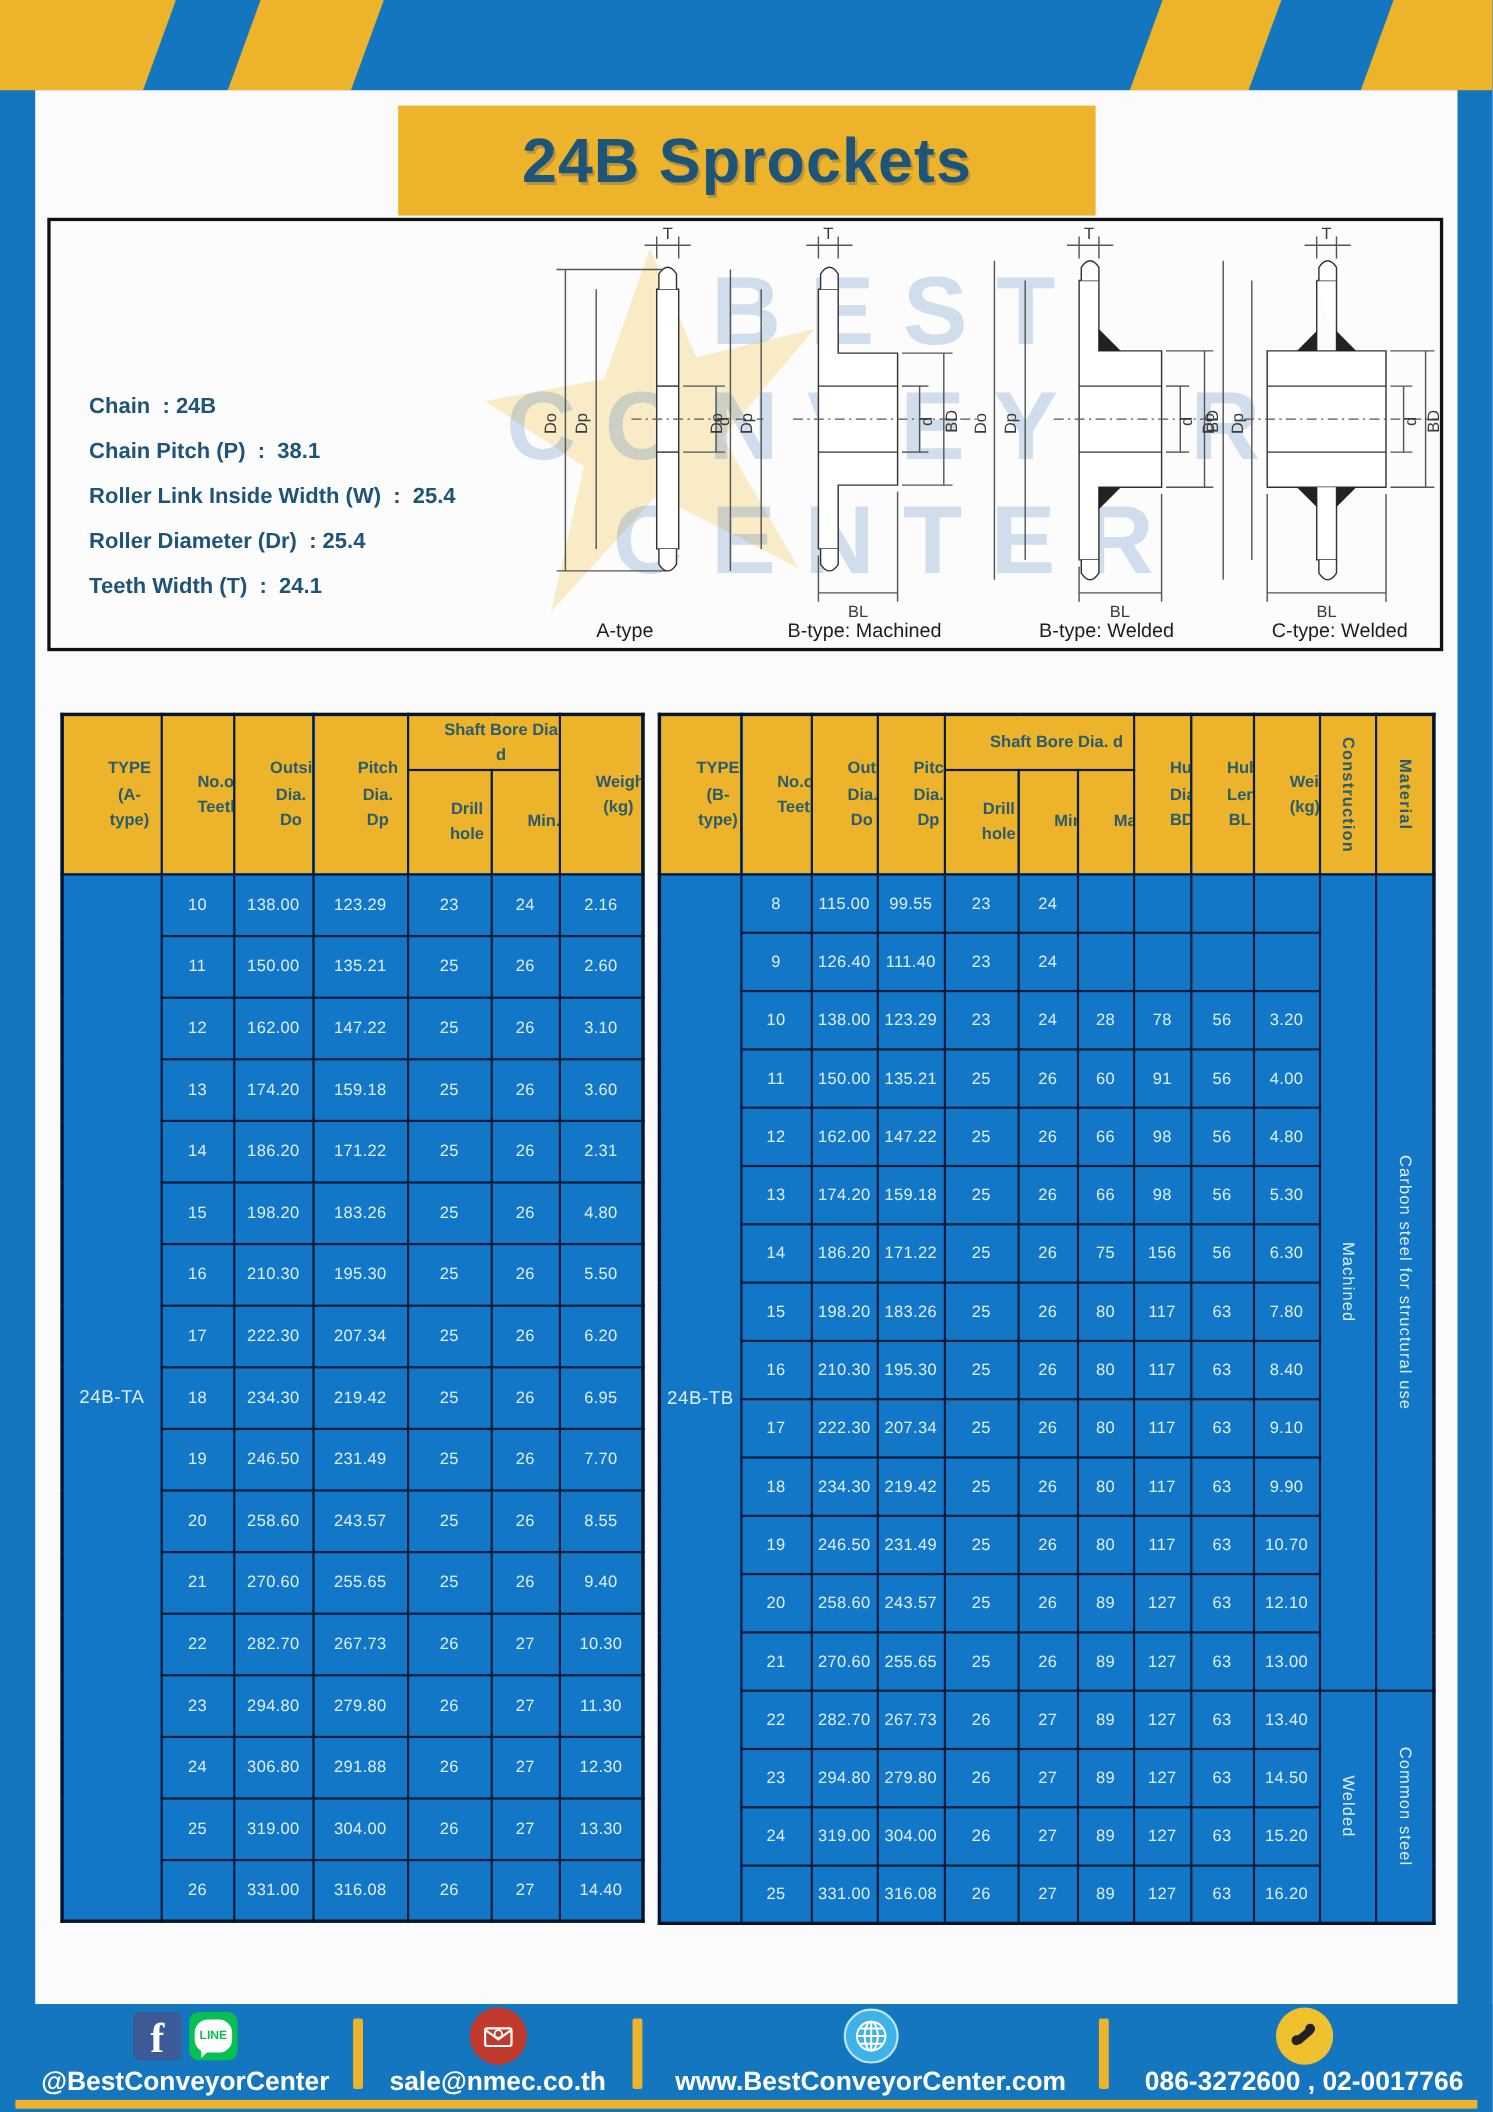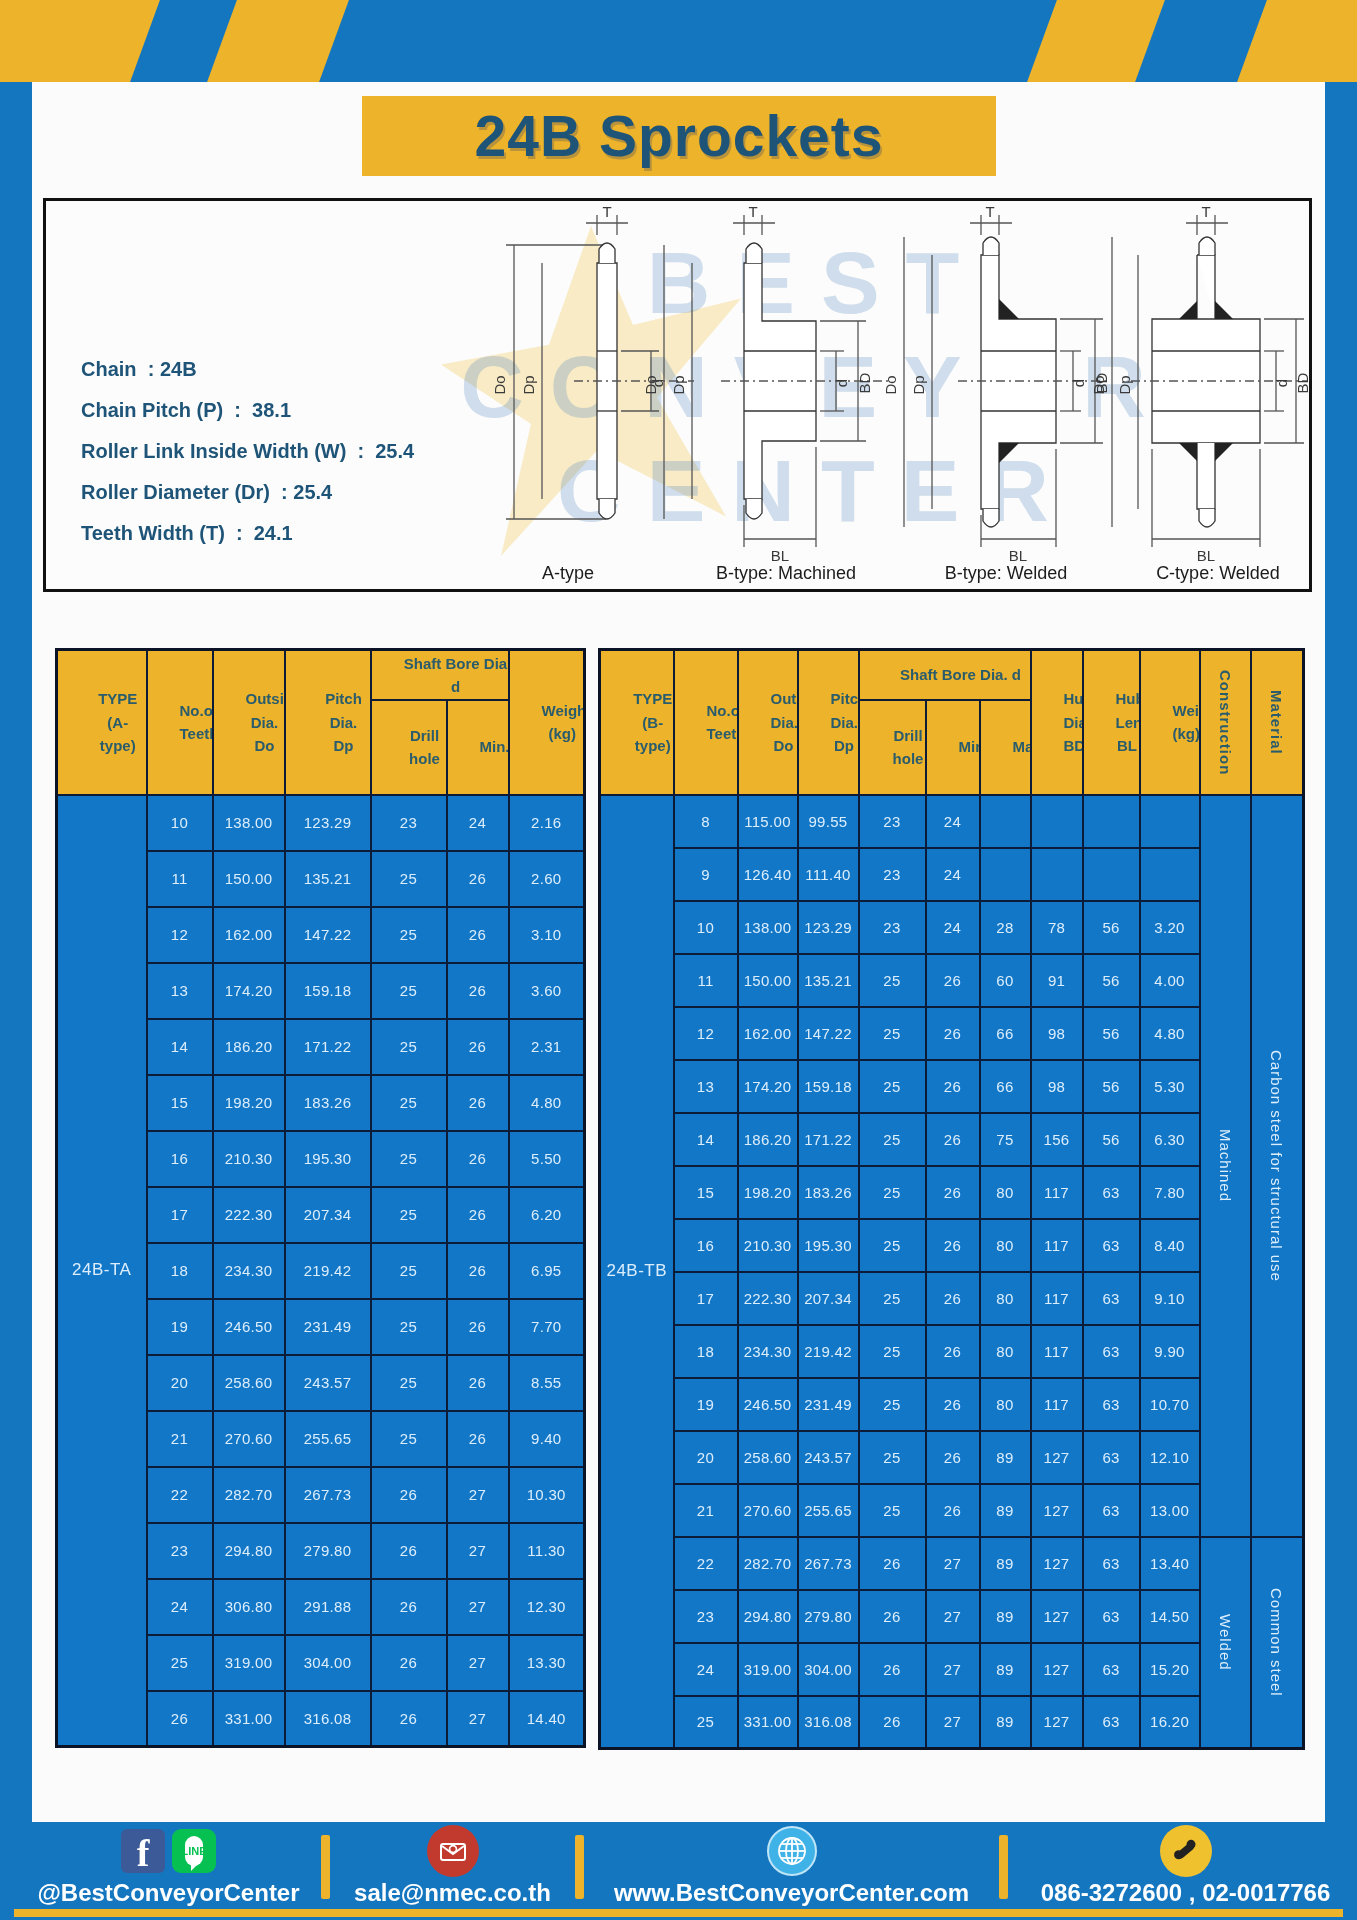--- a/index.html
+++ b/index.html
@@ -13,21 +13,21 @@
   body{background:var(--frame_blue);font-family:"Liberation Sans",sans-serif;position:relative;}
 
   
   .top-band{position:absolute;left:0;top:0;width:1357px;height:82px;background:var(--frame_blue);overflow:hidden;}
   .stripe{position:absolute;top:-12px;bottom:-12px;background:var(--accent_yellow);transform:skewX(-20deg);}
   .s1{left:-45px;width:190px;} .s2{left:222px;width:112px;} .s3{left:1042px;width:108px;} .s4{left:1252px;width:190px;}
 
   
   .content{position:absolute;left:32px;top:82px;width:1293px;height:1740px;background:#fbfbfb;}
 
-  .title-box{position:absolute;left:330px;top:14px;width:634px;height:80px;background:var(--accent_yellow);
+  .title-box{position:absolute;left:330px;top:14px;width:634px;height:100px;background:var(--accent_yellow);
     display:flex;align-items:center;justify-content:center;}
   .title-box span{font-size:57px;font-weight:bold;color:var(--navy_text);letter-spacing:1px;
     text-shadow:2px 3px 0 rgba(90,90,90,.35);}
 
   
   .diagram-panel{position:absolute;left:11px;top:116px;width:1269px;height:394px;background:#fcfcfc;
     border:3px solid #111;overflow:hidden;}
   .watermark{position:absolute;left:370px;top:30px;width:800px;text-align:center;
     color:rgba(90,140,195,.28);font-weight:bold;font-size:88px;letter-spacing:26px;line-height:104px;pointer-events:none;}
   .wm-shape{position:absolute;left:395px;top:25px;width:300px;height:330px;background:rgba(240,195,70,.30);
@@ -59,21 +59,21 @@
   .footer-strip{position:absolute;left:14px;right:14px;bottom:3px;height:8px;background:var(--accent_yellow);}
   .footer-inner{position:absolute;left:16px;right:10px;top:2px;height:86px;display:flex;align-items:center;}
   .fgroup{display:flex;flex-direction:column;align-items:center;justify-content:center;gap:4px;}
   .g1{flex:0 0 305px;} .g2{flex:0 0 245px;} .g3{flex:0 0 415px;} .g4{flex:1;margin-left:16px;}
   .fdivider{width:9px;height:64px;background:var(--accent_yellow);border-radius:2px;flex:0 0 9px;}
   .ftext{color:#fff;font-weight:bold;font-size:24px;white-space:nowrap;}
   .icon-row{display:flex;gap:7px;align-items:center;height:48px;}
   .fb-icon{width:44px;height:44px;background:var(--facebook_blue);border-radius:6px;color:#fff;
     font-weight:bold;font-size:38px;display:flex;align-items:flex-end;justify-content:center;line-height:40px;font-family:"Liberation Serif",serif;}
   .line-icon{width:44px;height:44px;background:var(--line_green);border-radius:9px;display:flex;align-items:center;justify-content:center;}
-  .line-bubble{width:18px;height:30px;background:#fff;border-radius:12px;display:flex;align-items:center;justify-content:center;
+  .line-bubble{width:34px;height:30px;background:#fff;border-radius:12px;display:flex;align-items:center;justify-content:center;
     color:var(--line_green);font-size:11px;font-weight:bold;position:relative;}
   .line-bubble:after{content:"";position:absolute;left:6px;bottom:-5px;border:5px solid transparent;border-top-color:#fff;border-left-color:#fff;}
   .round-icon{border-radius:50%;display:flex;align-items:center;justify-content:center;}
   .mail-icon{width:52px;height:52px;background:var(--mail_red);}
   .globe-icon{width:50px;height:50px;background:var(--globe_blue);border:2px solid #bfe5f7;}
   .phone-icon{width:52px;height:52px;background:var(--phone_yellow);}
 </style>
 </head>
 <body>
 

